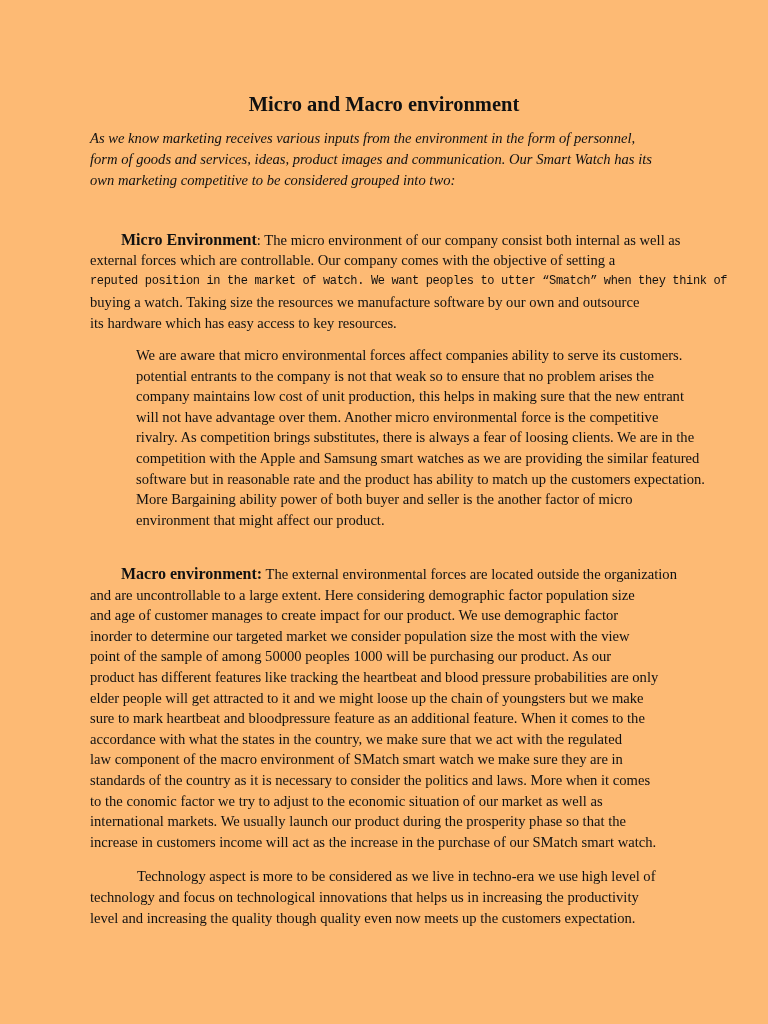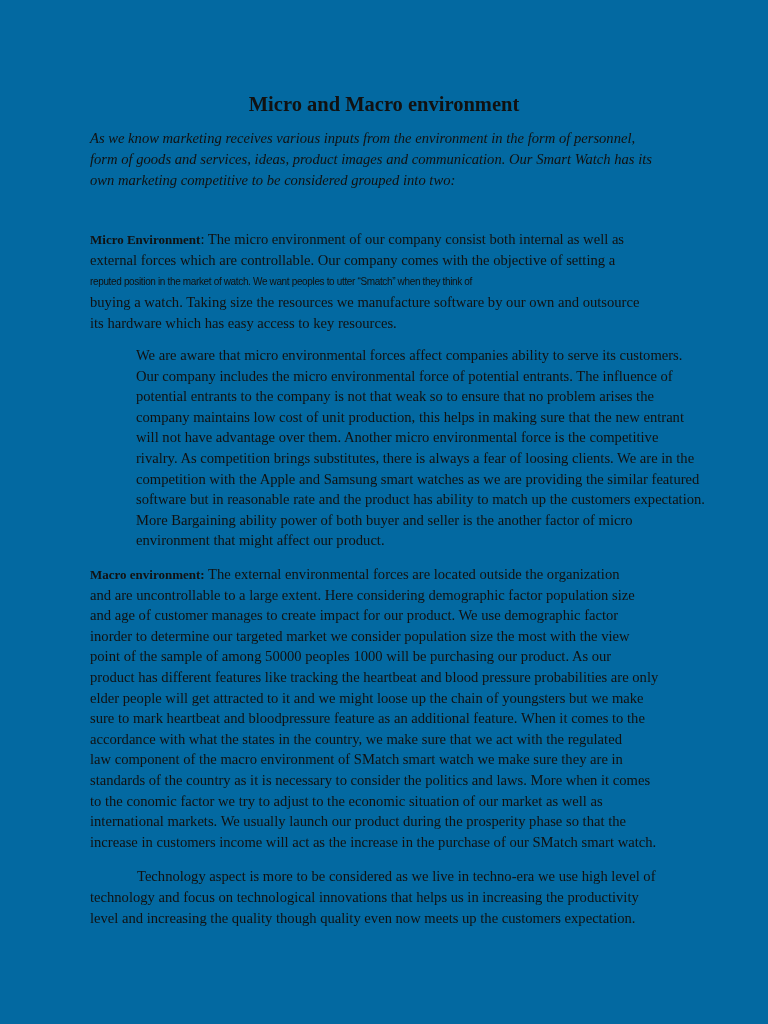--- a/index.html
+++ b/index.html
@@ -12,21 +12,21 @@
       height: 1024px;
       overflow: hidden;
       position: relative;
       color: #111111;
       font-family: "Liberation Serif", "DejaVu Serif", serif;
     }
     .page {
       position: absolute;
       left: 0; top: 0;
       width: 768px; height: 1024px;
-      background: #0369a1;
+      background: #fdba74;
     }
     .title {
       position: absolute;
       left: 0;
       width: 768px;
       top: 92px;
       text-align: center;
       font-weight: bold;
       font-size: 20.5px;
       line-height: 24px;
@@ -41,25 +41,26 @@
     }
     .line {
       display: block;
       white-space: nowrap;
       height: 21px;
       line-height: 21px;
     }
     .line.tight { height: 20.6px; line-height: 20.6px; }
     .heading-inline {
       font-weight: bold;
-      font-size: 13px;
+      font-size: 16px;
+      margin-left: 31px;
     }
     .alt-font {
-      font-family: Liberation Sans, sans-serif;
-      font-size: 10px;
+      font-family: Liberation Mono, monospace;
+      font-size: 12px;
       letter-spacing: -0.35px;
     }
     .indent { padding-left: 47px; }
     #p1 { top: 128px; font-style: italic; }
     #p2 { top: 229px; }
     #p3 { top: 345px; margin-left: 46px; }
     #p4 { top: 564px; }
     #p5 { top: 866px; }
   </style>
 </head>
@@ -78,21 +79,20 @@
   <p class="para" id="p2">
     <span class="line"><span class="heading-inline">Micro Environment</span><span>:</span><span> The micro environment of our company consist both internal as well as</span></span>
     <span class="line">external forces which are controllable. Our company comes with the objective of setting a</span>
     <span class="line alt-font">reputed position in the market of watch. We want peoples to utter “Smatch” when they think of</span>
     <span class="line">buying a watch. Taking size the resources we manufacture software by our own and outsource</span>
     <span class="line">its hardware which has easy access to key resources.</span>
   </p>
 
   <p class="para" id="p3">
     <span class="line tight">We are aware that micro environmental forces affect companies ability to serve its customers.</span>
-    <span class="line tight">Our company includes the micro environmental force of potential entrants. The influence of</span>
     <span class="line tight">potential entrants to the company is not that weak so to ensure that no problem arises the</span>
     <span class="line tight">company maintains low cost of unit production, this helps in making sure that the new entrant</span>
     <span class="line tight">will not have advantage over them. Another micro environmental force is the competitive</span>
     <span class="line tight">rivalry. As competition brings substitutes, there is always a fear of loosing clients. We are in the</span>
     <span class="line tight">competition with the Apple and Samsung smart watches as we are providing the similar featured</span>
     <span class="line tight">software but in reasonable rate and the product has ability to match up the customers expectation.</span>
     <span class="line tight">More Bargaining ability power of both buyer and seller is the another factor of micro</span>
     <span class="line tight">environment that might affect our product.</span>
   </p>
 

